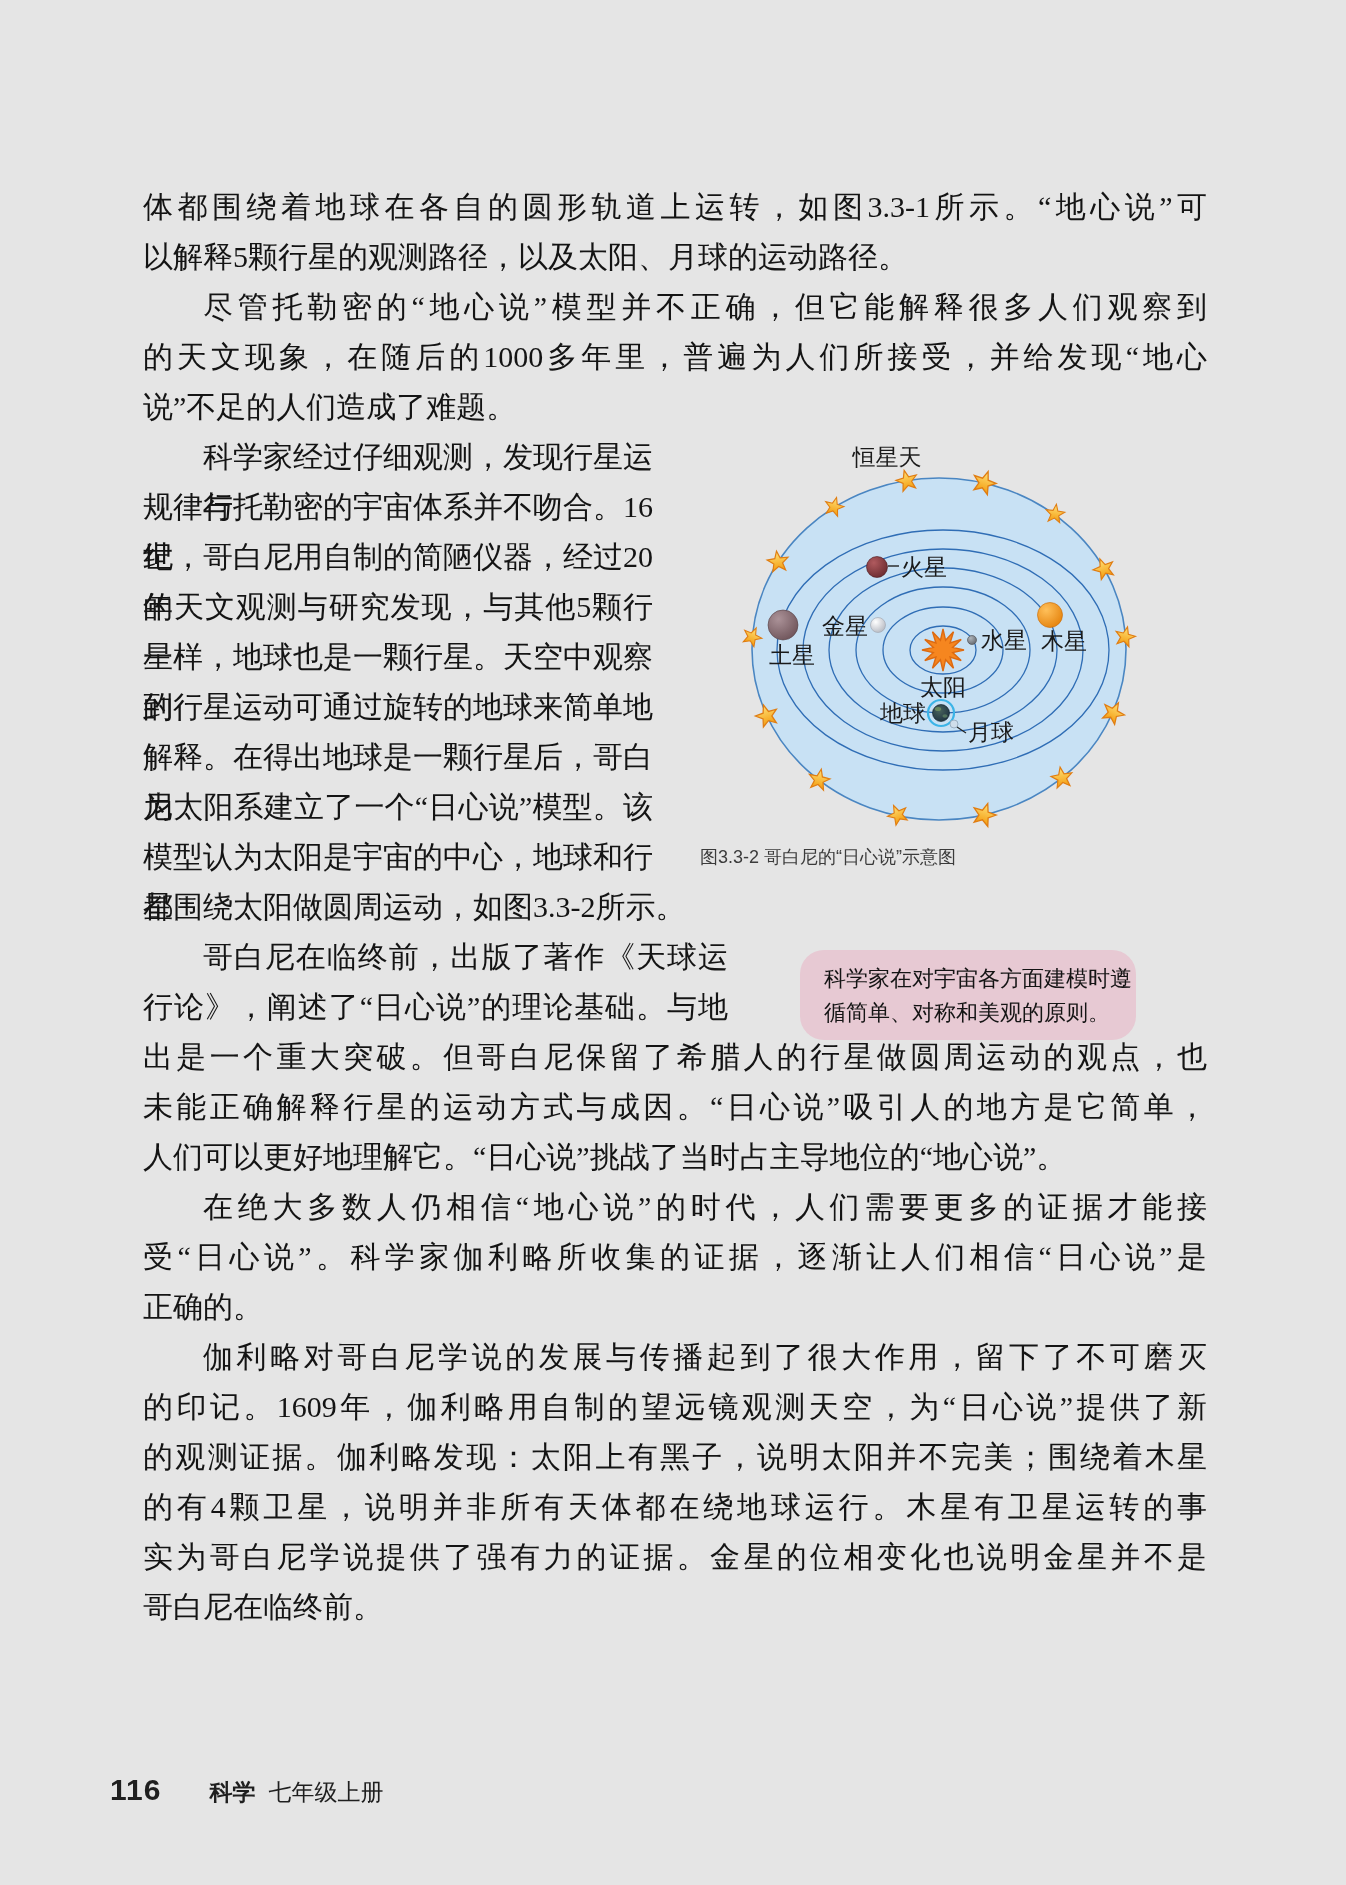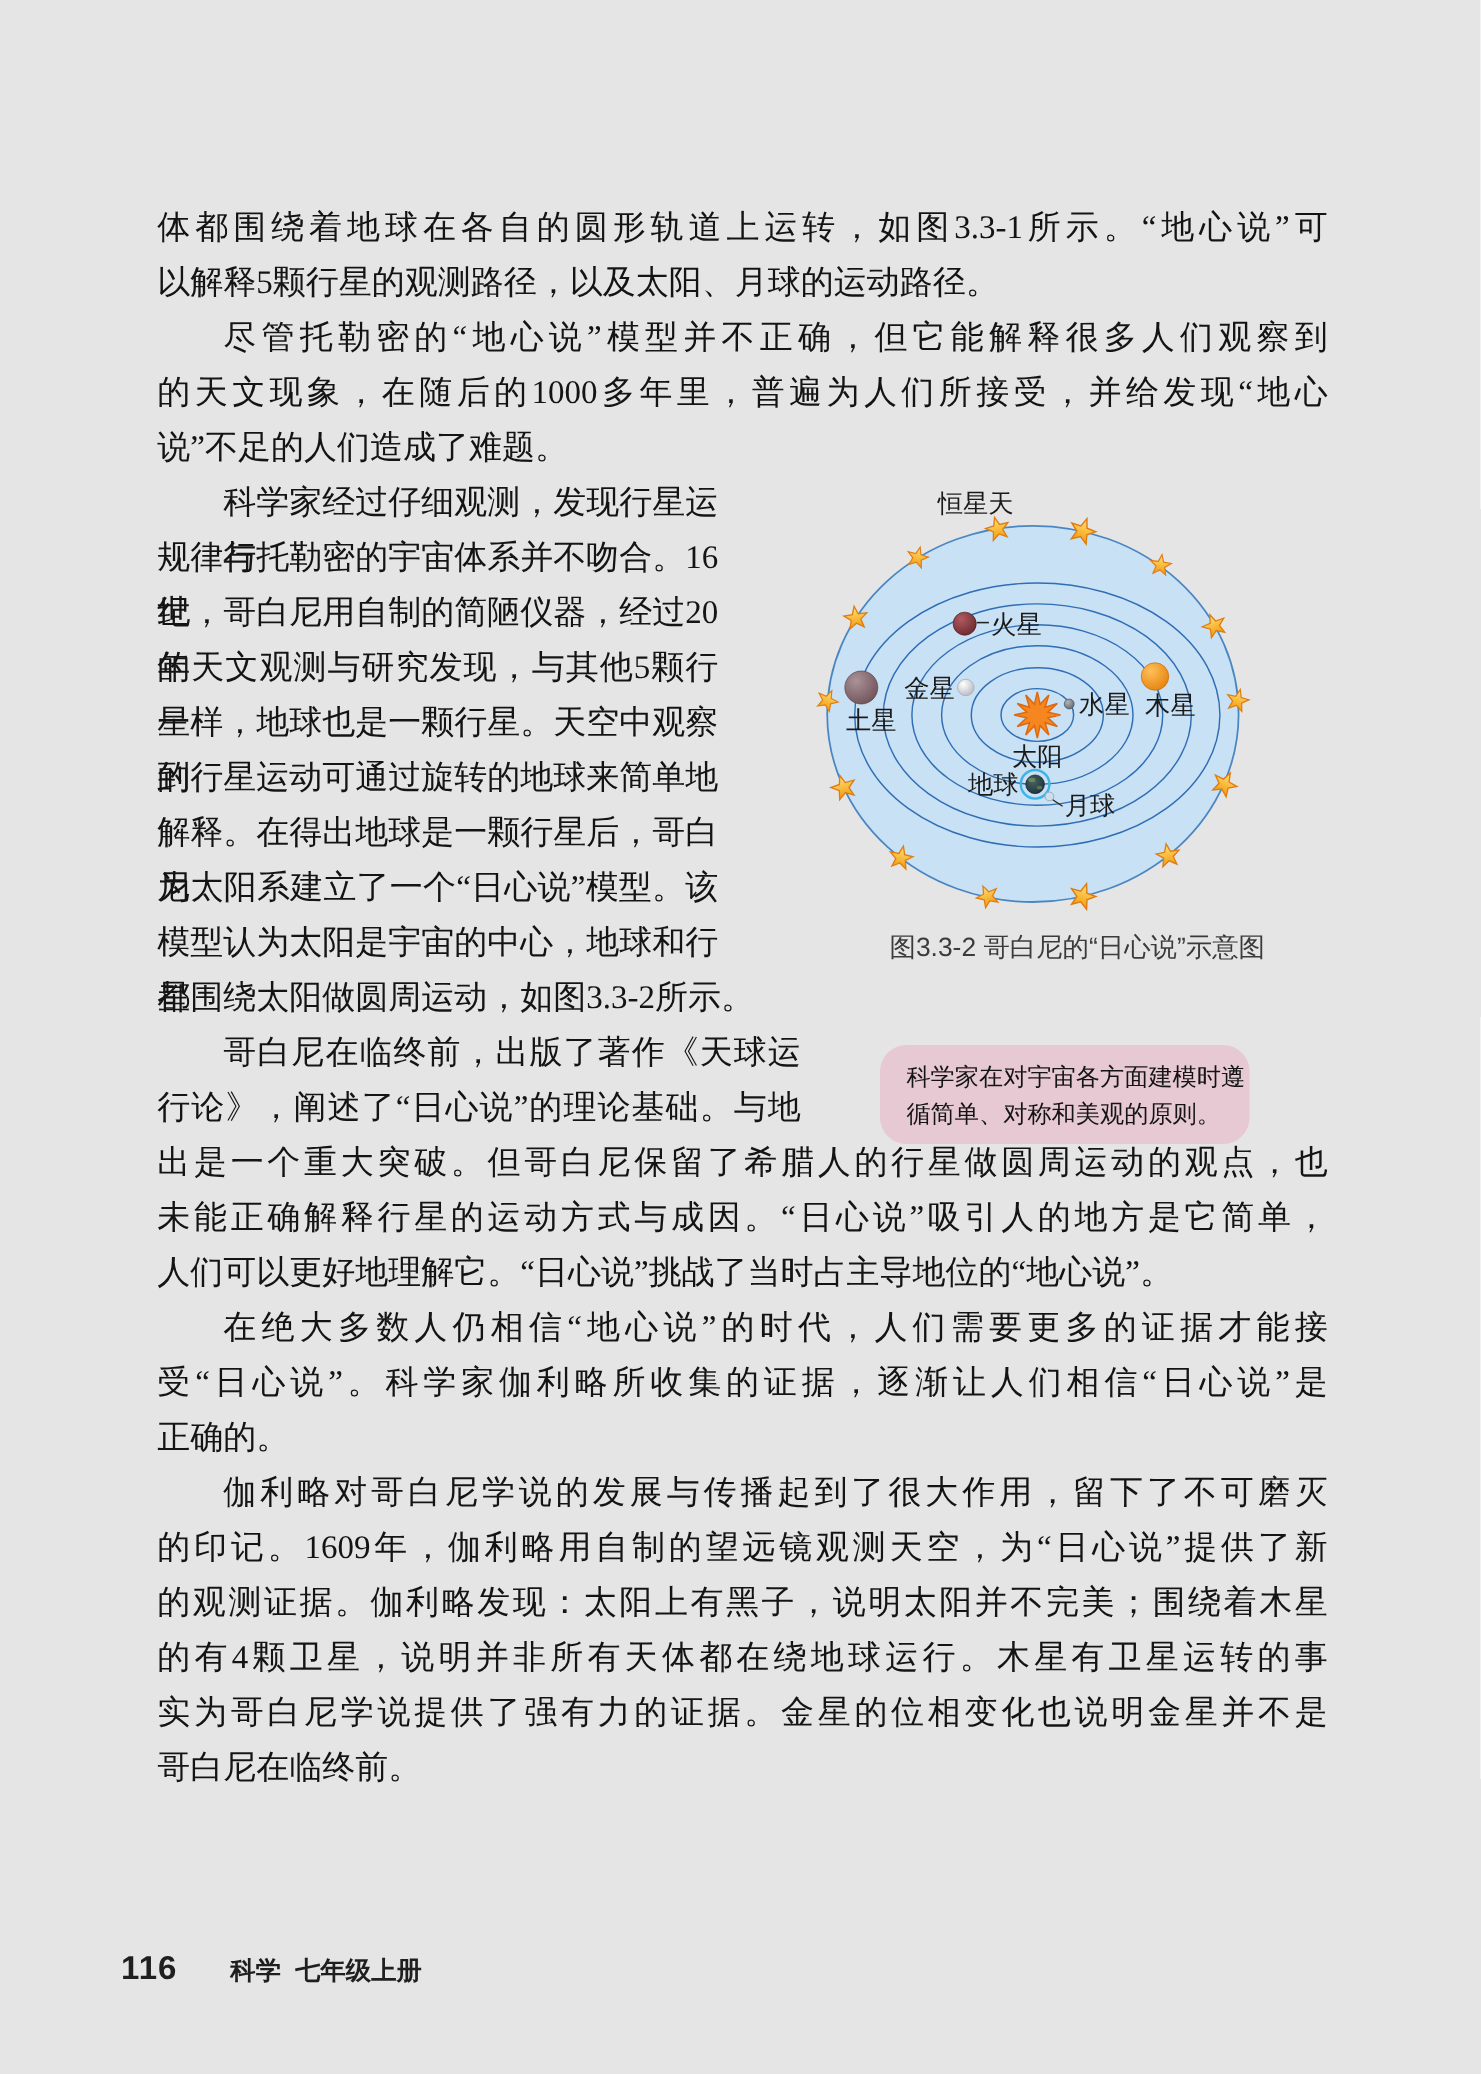--- a/index.html
+++ b/index.html
@@ -10,33 +10,33 @@
   .line{height:50px;line-height:50px;font-size:30px;white-space:nowrap;overflow:visible;
         font-family:"Liberation Serif","DejaVu Serif",serif;color:#141414;}
   .line.j{text-align:justify;text-align-last:justify;text-justify:inter-character;white-space:normal;}
   .line.full{width:1064px;}
   .line.narrow{width:510px;}
   .line.mid{width:585px;}
   .line.ind{padding-left:60px;box-sizing:border-box;}
   
   #figsvg{position:absolute;left:740px;top:435px;width:400px;height:400px;overflow:visible;}
   .figlabel{font-family:"Liberation Serif","DejaVu Serif",serif;font-size:23px;fill:#1a1a1a;}
-  #figcaption{position:absolute;left:700px;top:845px;width:450px;text-align:right;
-        font-family:"Liberation Sans","DejaVu Sans",sans-serif;font-size:24px;font-weight:500;color:#3b3b3b;}
+  #figcaption{position:absolute;left:700px;top:845px;width:450px;text-align:left;
+        font-family:"Liberation Sans","DejaVu Sans",sans-serif;font-size:18px;font-weight:500;color:#3b3b3b;}
   
   #notebox{position:absolute;left:800px;top:950px;width:336px;height:90px;border-radius:24px;}
   #notebox .ntext{padding:12px 12px 0 24px;}
   #notebox .nline{font-family:"Liberation Sans","DejaVu Sans",sans-serif;font-size:22px;line-height:34px;
         white-space:nowrap;}
   
   #footer{position:absolute;left:110px;top:1763px;display:flex;align-items:baseline;
         font-family:"Liberation Sans","DejaVu Sans",sans-serif;color:#1f1f1f;margin-top:10px;}
   #pagenum{font-size:30px;font-weight:600;letter-spacing:1px;}
   #booktitle{font-size:23px;font-weight:bold;margin-left:48px;}
-  #volume{font-size:23px;margin-left:13px;font-weight:bold;}
+  #volume{font-size:23px;margin-left:13px;}
 </style>
 </head>
 <body>
 
 <div id="page">
 
   <div id="bodytext">
       <div class="line full j">体都围绕着地球在各自的圆形轨道上运转，如图3.3-1所示。“地心说”可</div>
       <div class="line full">以解释5颗行星的观测路径，以及太阳、月球的运动路径。</div>
       <div class="line full j ind">尽管托勒密的“地心说”模型并不正确，但它能解释很多人们观察到</div>

